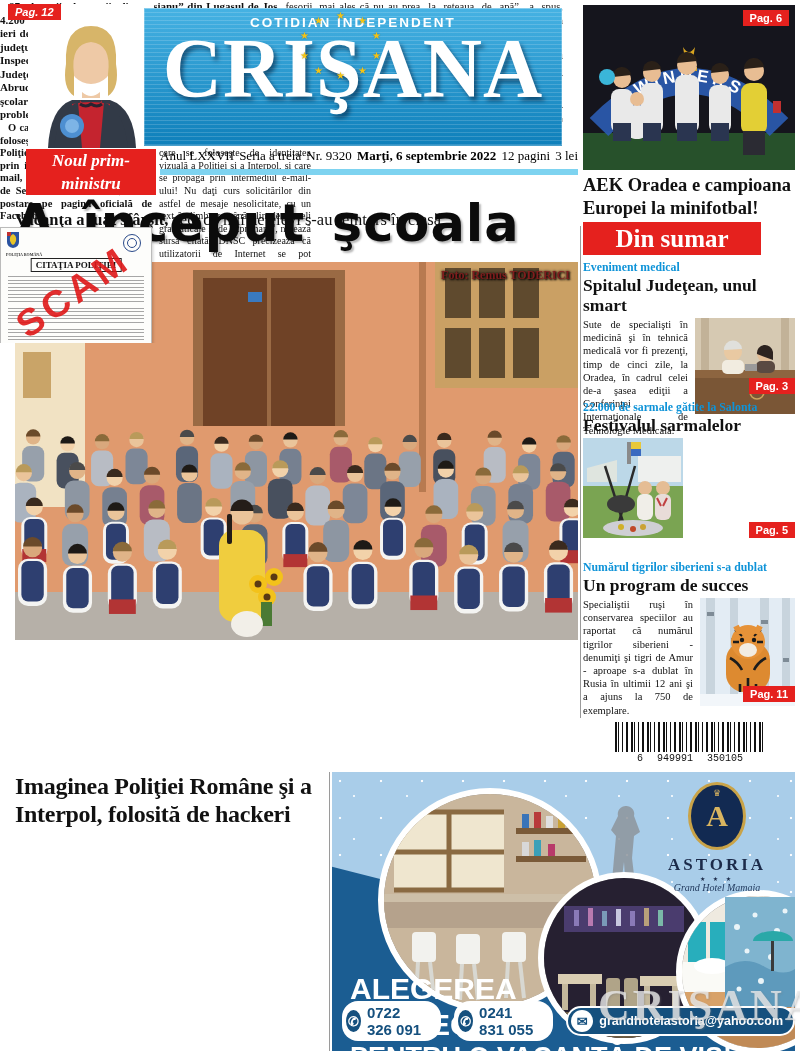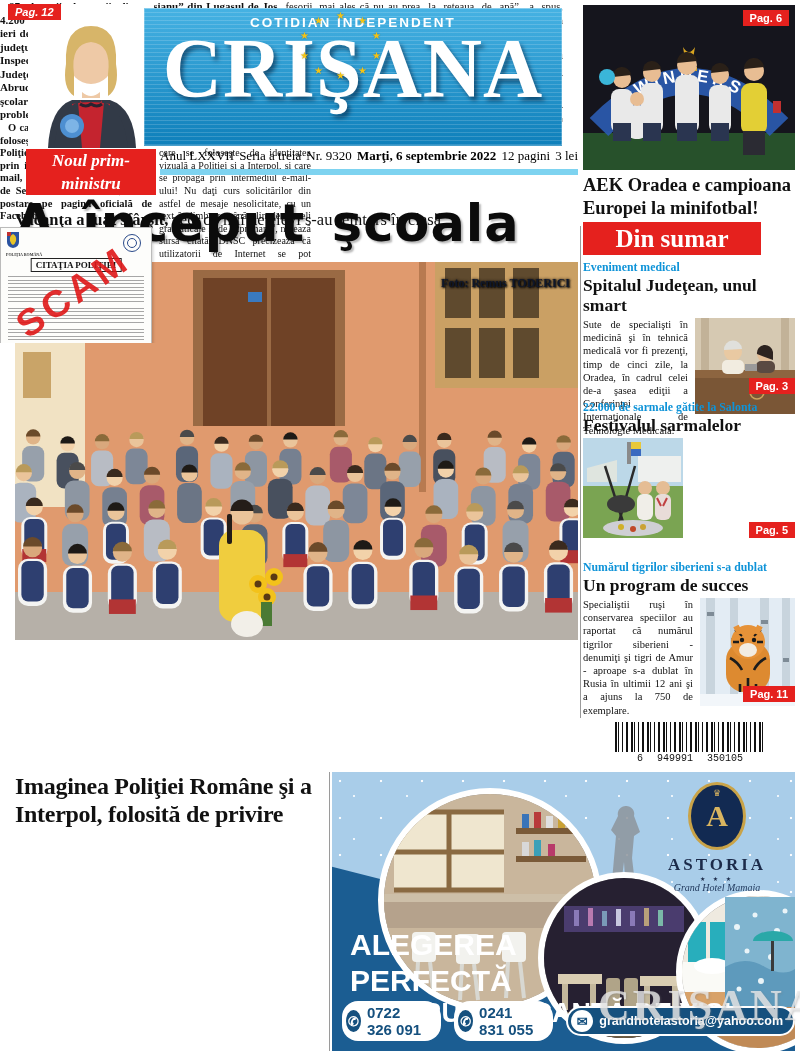--- a/index.html
+++ b/index.html
@@ -31,21 +31,21 @@
   .infobar .b{font-weight:bold;}
   .bluebar{left:160px;top:169px;width:418px;height:6px;background:#7ed3f0;}
 
   
   .kicker{left:15px;top:178px;width:563px;font-size:16.5px;margin-top:32px;}
   .kicker b{font-weight:bold;}
   .headline{left:15px;top:194px;width:563px;font-family:"DejaVu Sans",sans-serif;
             font-weight:bold;font-size:51px;letter-spacing:1px;word-spacing:8px;color:#0b0b0b;
             text-shadow:2px 2px 2px rgba(0,0,0,.28);}
   .mainphoto{left:15px;top:262px;width:563px;height:378px;background:#caa27a;overflow:hidden;}
-  .photocredit{position:absolute;top:14px;right:8px;color:#0f172a;font-weight:bold;font-size:12px;
+  .photocredit{position:absolute;top:6px;right:8px;color:#7f1d1d;font-weight:bold;font-size:12px;
             text-shadow:0 0 3px #000,1px 1px 2px #000;padding-left:47px;}
 
   .artcols{left:15px;top:646px;width:563px;height:122px;display:flex;gap:8px;overflow:hidden;}
   .artcol{width:135px;font-size:10.6px;line-height:13.5px;text-align:justify;}
   .artcol p{margin:0 0 4px 0;text-indent:9px;}
   .artcol .lead-b{font-weight:bold;font-size:11px;}
   .subhead4{font-weight:bold;font-size:15px;line-height:17px;text-indent:0!important;margin:5px 0 3px 0!important;}
 
   
   .vr{background:#9a9a9a;width:1px;}
@@ -90,21 +90,21 @@
   .ad{left:332px;top:772px;width:463px;height:279px;background:#a9cde9;overflow:hidden;}
   .ad .dots{position:absolute;inset:0;background-image:
       radial-gradient(circle at 8px 9px, rgba(255,255,255,.95) 1px, transparent 1.6px),
       radial-gradient(circle at 22px 24px, rgba(255,255,255,.8) 1px, transparent 1.5px),
       radial-gradient(circle at 33px 5px, rgba(255,255,255,.7) .8px, transparent 1.3px);
       background-size:41px 37px,53px 43px,29px 31px;}
   .ad-navy{position:absolute;inset:0;background:#1b5d92;
       clip-path:polygon(0 34%,100% 76%,100% 100%,0 100%);}
   .circ{position:absolute;border-radius:50%;border:6px solid #fff;overflow:hidden;background:#888;}
   .ad-slogan{position:absolute;left:18px;color:#fff;font-family:"Liberation Sans",sans-serif;
-      font-weight:bold;line-height:1.0;}
+      font-weight:bold;line-height:1.0;margin-top:44px;}
   .pillrow{position:absolute;left:10px;bottom:10px;display:flex;gap:13px;align-items:center;}
   .pill{display:flex;align-items:center;gap:6px;background:#fff;border-radius:16px;
       padding:3px 12px 3px 4px;font-family:"Liberation Sans",sans-serif;font-weight:bold;
       font-size:15px;color:#15507e;}
   .pill .pic{width:22px;height:22px;border-radius:50%;background:#15507e;color:#fff;
       display:flex;align-items:center;justify-content:center;font-size:13px;}
   .pill.dark{background:#15507e;color:#fff;border:2px solid #fff;font-size:12.5px;padding:2px 10px 2px 3px;}
   .pill.dark .pic{background:#fff;color:#15507e;}
   .astoria{position:absolute;right:18px;top:10px;width:120px;text-align:center;}
   .ast-oval{margin:0 auto;width:52px;height:62px;border-radius:50%;background:#122a52;
@@ -554,21 +554,21 @@
 
   <div class="barcode abs">
     <div class="bc-stripes"></div>
     <div class="bc-digits">
       <span>6</span>
       <span>949991</span>
       <span>350105</span>
     </div>
   </div>
 
-  <div class="hack-head abs">Imaginea Poliţiei Române şi a Interpol, folosită de privire</div>
+  <div class="hack-head abs">Imaginea Poliţiei Române şi a Interpol, folosită de hackeri</div>
   <div class="hack-cols">
     <div class="hack-col">
       <p style="font-weight:bold;font-size:10.5px;">O campanie de tip scam care se foloseşte de identitatea vizuală a Poliţiei şi a Interpol se propagă prin intermediul adreselor de e-mail, scrie Directoratul Naţional de Securitate Cibernetică, într-o postare pe pagina oficială de Facebook.</p>
       <div class="scamdoc">
         <svg class="abs" style="left:5px;top:3px;" width="14" height="17" viewBox="0 0 14 17">
           <path d="M1 1 h12 v10 q0 5 -6 6 q-6 -1 -6 -6 Z" fill="#2a52a0"></path>
           <path d="M7 3 q4 2 3 7 q-1 3 -3 4 q-2 -1 -3 -4 q-1 -5 3 -7 Z" fill="#e8c428"></path>
           <rect x="1" y="1" width="4" height="4" fill="#c03030"></rect>
         </svg>
         <div class="doc-agency">POLIŢIA ROMÂNĂ</div>

